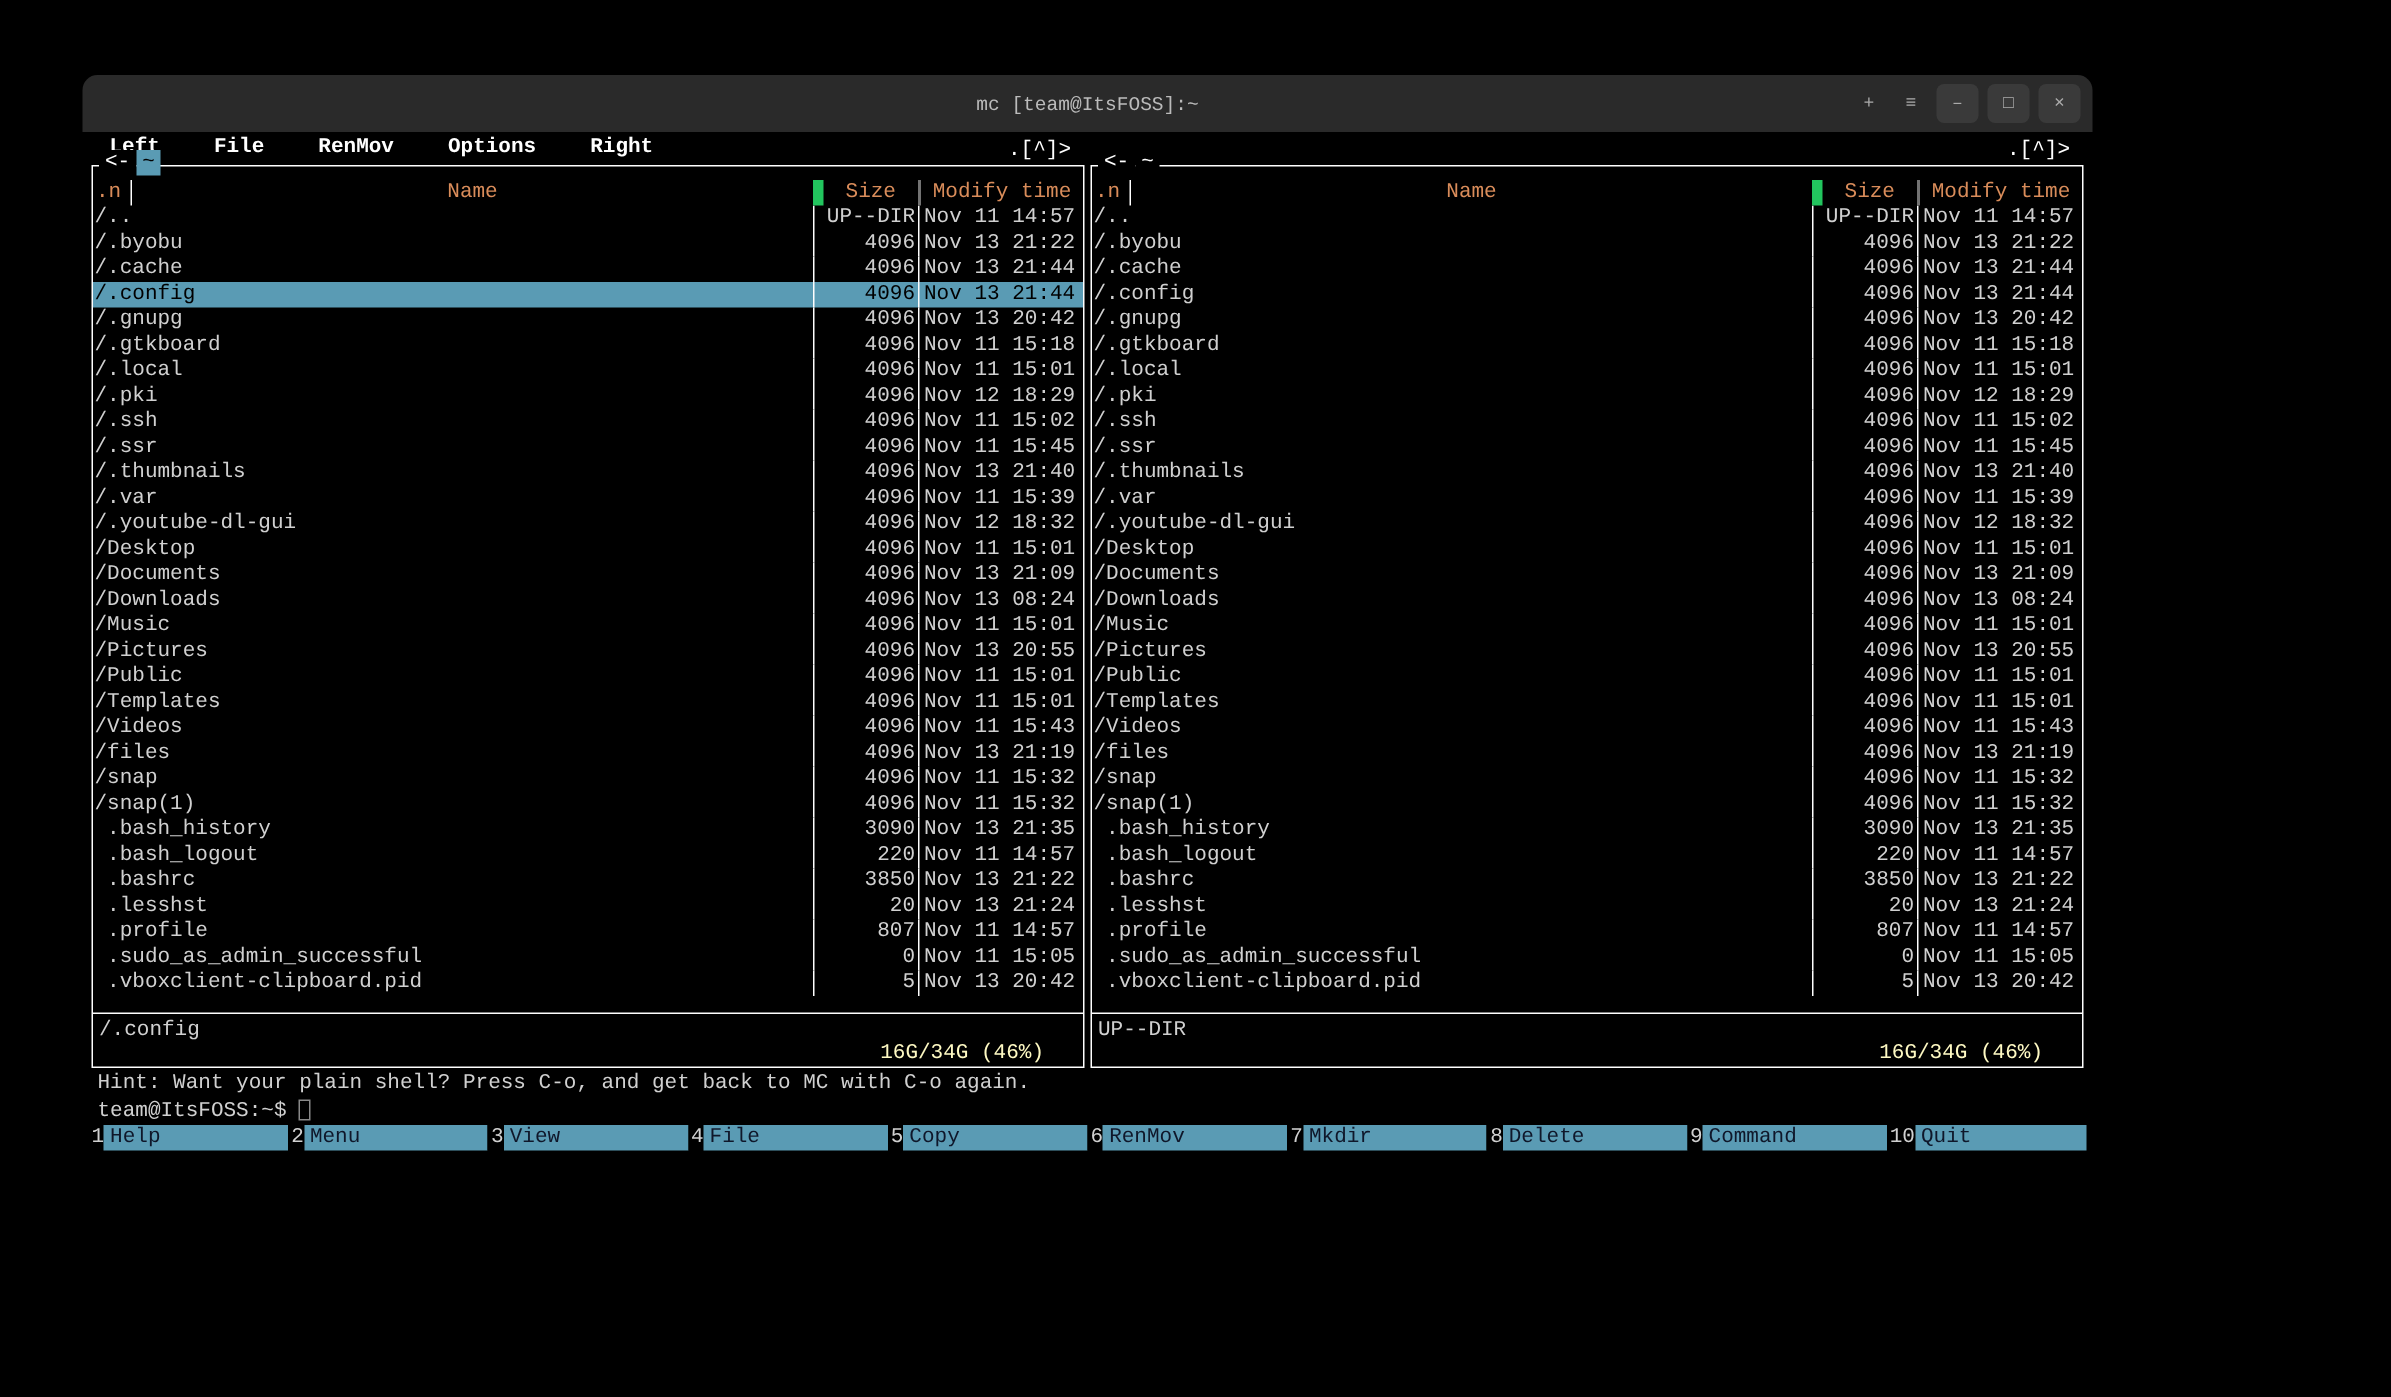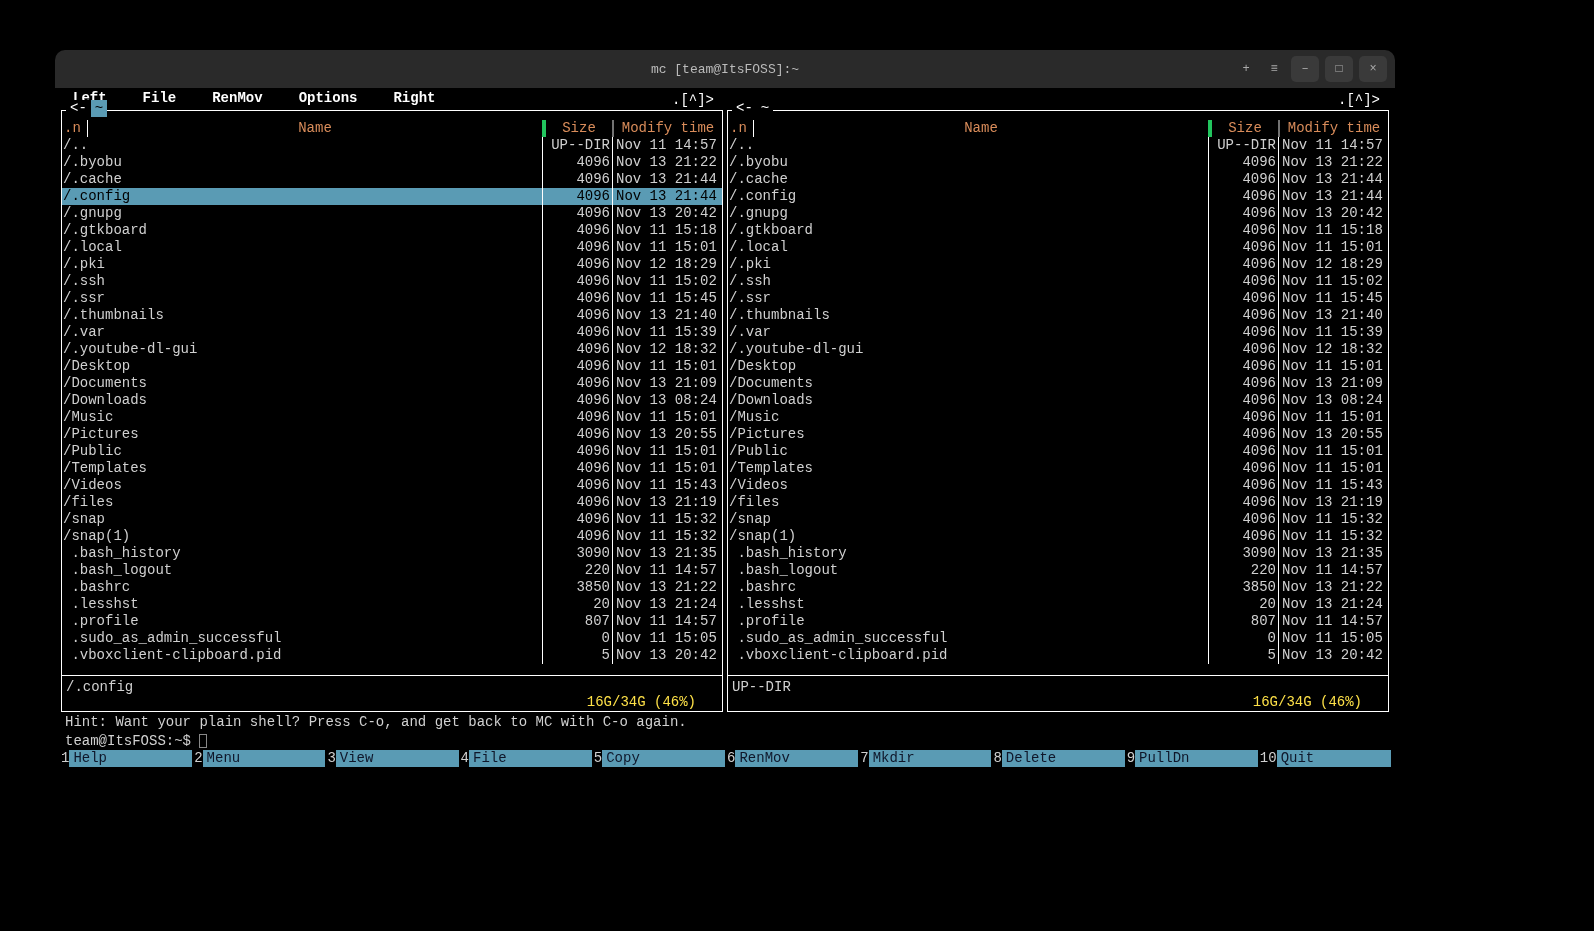--- a/index.html
+++ b/index.html
@@ -90,42 +90,42 @@
   position: absolute;
   right: 6px;
   top: -9px;
   background: #000;
   padding: 0 2px;
   color: #fff;
 }
 .headers { display: flex; color: #d98c5a; padding-top: 2px; }
 .col-nhdr { width: 26px; text-align: left; padding-left: 2px; border-right: 1px solid #fff; }
 .col-name { flex: 1; text-align: center; }
-.col-size { width: 70px; text-align: center; border-left: 4px solid #22c55e; }
+.col-size { width: 70px; text-align: center; border-left: 7px solid #22c55e; }
 .col-time { width: 110px; text-align: center; border-left: 2px solid #737373; }
 .filelist { flex: 1; overflow: hidden; }
 .row { display: flex; white-space: pre; }
 .row.selected { background: #5a9bb4; color: #000; }
 .row.selected .c-name,
 .row.selected .c-size,
 .row.selected .c-time { color: #000; }
 .c-name { flex: 1; padding-left: 1px; overflow: hidden; }
 .c-size { width: 70px; text-align: right; border-left: 1px solid #fff; padding-right: 2px; }
 .c-time { width: 110px; text-align: left; border-left: 1px solid #fff; padding-left: 3px; }
 .status-row {
   border-top: 1px solid #fff;
   padding: 3px 4px;
   height: 30px;
 }
 .disk {
   text-align: right;
   margin-top: -11px;
   padding-right: 22px;
 }
-.disk span { background: #000; padding: 0 4px; color: #fde047; }
+.disk span { background: #000; padding: 0 4px; color: #fef9c3; }
 .hint { padding: 2px 6px; color: #d0d0d0; }
 .prompt { padding: 0 6px; color: #d0d0d0; }
 .cursor {
   display: inline-block;
   width: 8px;
   height: 14px;
   border: 1px solid #888;
   vertical-align: middle;
 }
 .fnkeys {
@@ -299,21 +299,21 @@
         <div class="fnkey">
           <span class="fnnum">7</span>
           <span class="fnlabel">Mkdir</span>
         </div>
         <div class="fnkey">
           <span class="fnnum">8</span>
           <span class="fnlabel">Delete</span>
         </div>
         <div class="fnkey">
           <span class="fnnum">9</span>
-          <span class="fnlabel">PullDn</span>
+          <span class="fnlabel">Command</span>
         </div>
         <div class="fnkey">
           <span class="fnnum">10</span>
           <span class="fnlabel">Quit</span>
         </div>
       </div>
 
   </div>
 </div>
 

